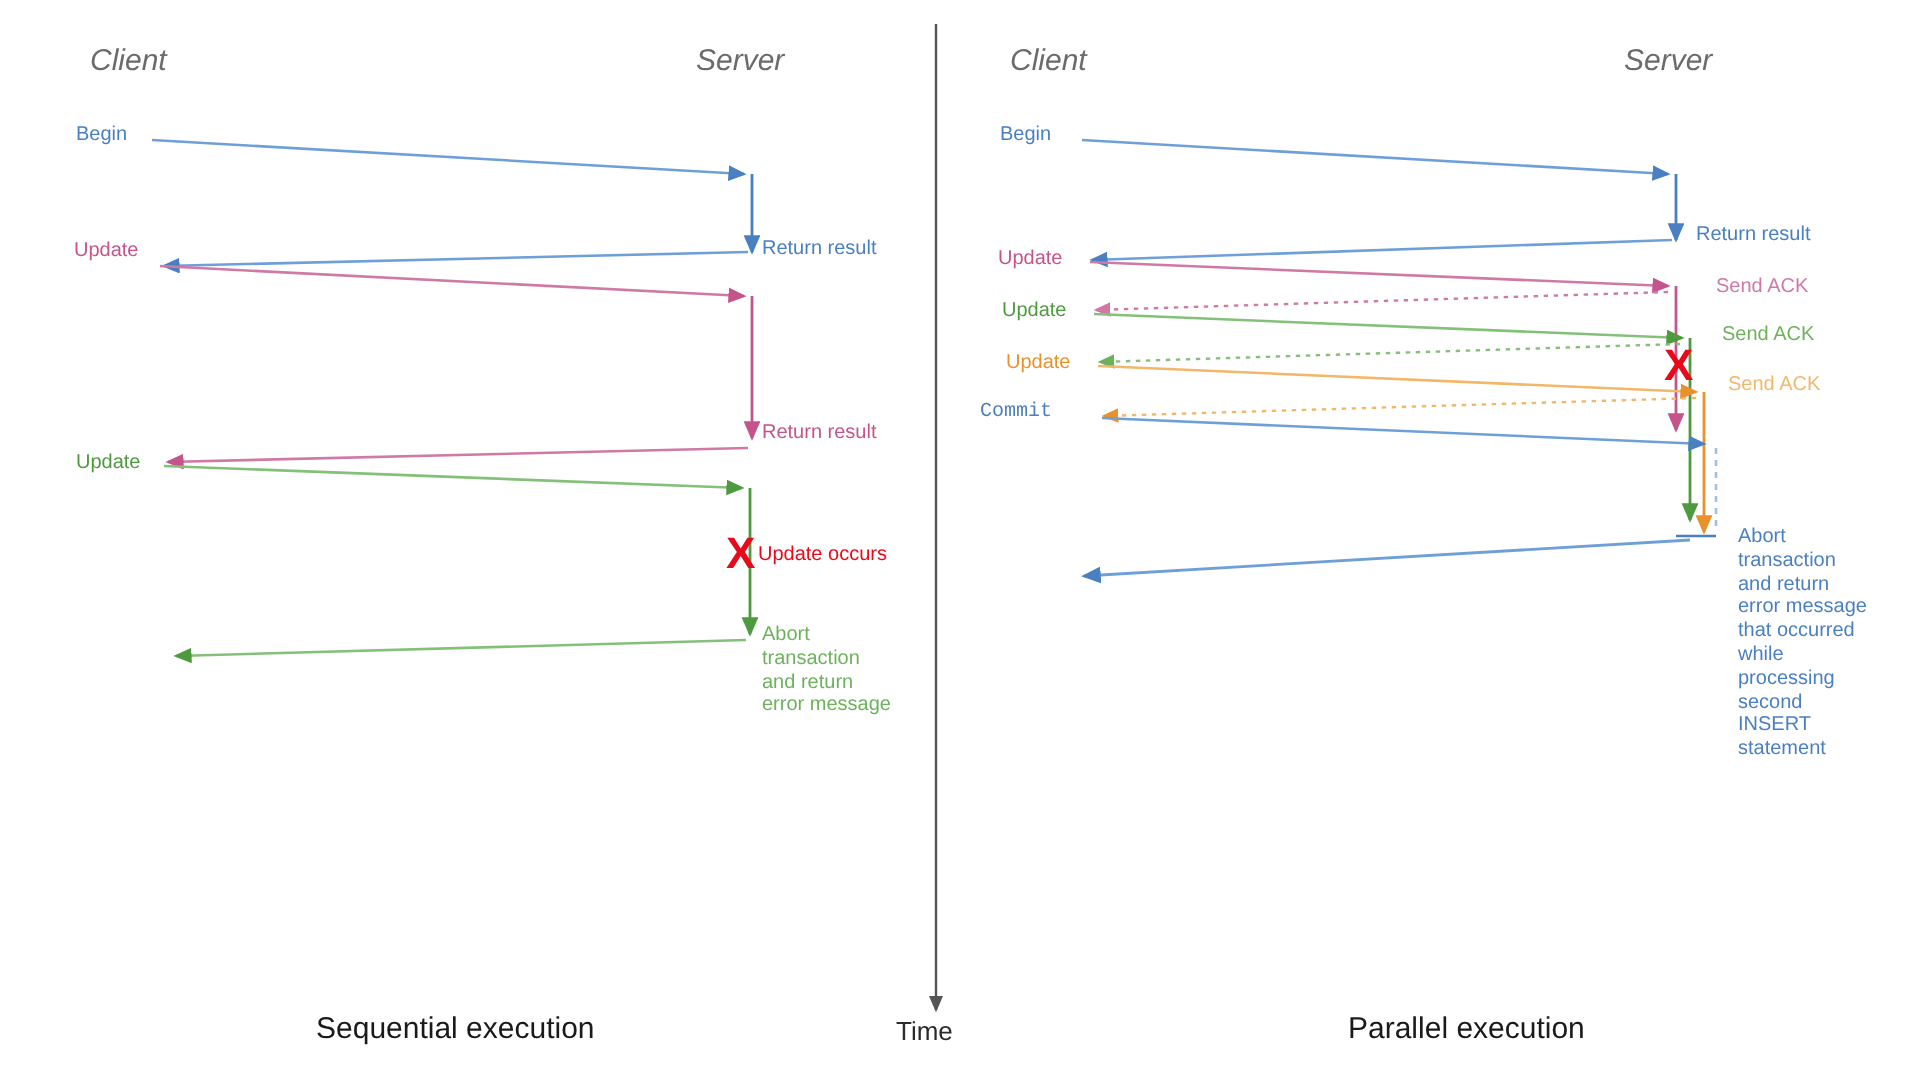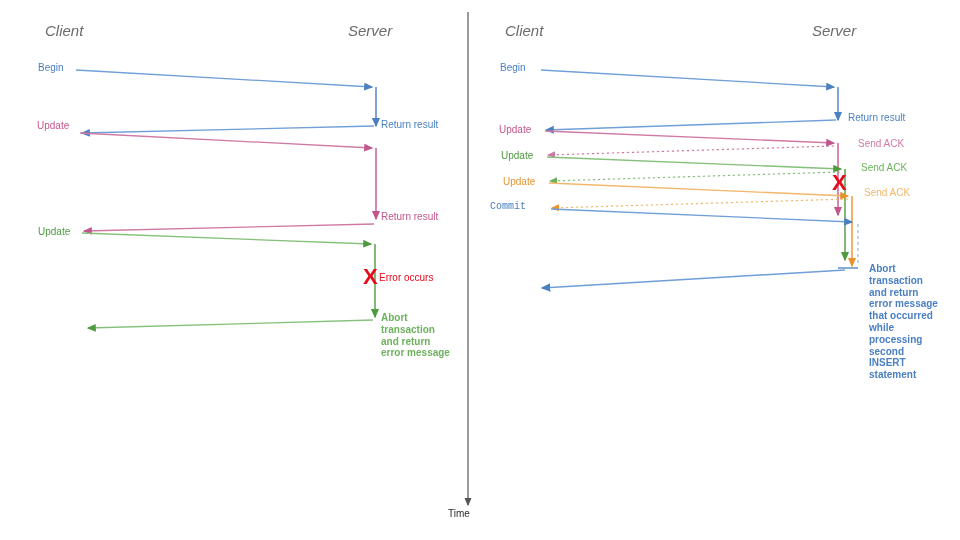--- a/index.html
+++ b/index.html
@@ -6,23 +6,23 @@
   body{
     width:960px;height:540px;background:#ffffff;overflow:hidden;
     font-family:"Liberation Sans","DejaVu Sans",sans-serif;
     -webkit-font-smoothing:antialiased;
   }
   #stage{position:relative;width:960px;height:540px;}
   svg.layer{position:absolute;left:0;top:0;width:960px;height:540px;}
   .lbl{position:absolute;white-space:pre;line-height:1.18;}
   .actor{font-style:italic;font-size:15px;color:#6b6b6b;}
   .caption{font-size:15px;color:#1a1a1a;}
-  .timelbl{font-size:10px;color:#2b2b2b;}
+  .timelbl{font-size:13px;color:#2b2b2b;}
   .msg{font-size:10px;}
-  .msg.wrap{width:86px;font-weight:bold;}
+  .msg.wrap{width:86px;}
   .xmark{position:absolute;font-size:22px;font-weight:bold;color:#e8091b;
          font-family:"Liberation Sans","DejaVu Sans",sans-serif;line-height:1;}
 </style>
 </head>
 <body>
 
 <div id="stage">
 
   <svg class="layer" viewBox="0 0 960 540" xmlns="http://www.w3.org/2000/svg">
     <defs>
@@ -169,27 +169,28 @@
 
   <div class="lbl msg" style="left:38px;top:62px;color:#4a7fc1;">Begin</div>
   <div class="lbl msg" style="left:381px;top:119px;color:#4a7fc1;">Return result</div>
 
   <div class="lbl msg" style="left:37px;top:120px;color:#c4558c;">Update</div>
   <div class="lbl msg" style="left:381px;top:211px;color:#c4558c;">Return result</div>
 
   <div class="lbl msg" style="left:38px;top:226px;color:#4e9a3f;">Update</div>
 
   <div class="xmark" style="left:363px;top:266px;">X</div>
-  <div class="lbl msg" style="left:379px;top:272px;color:#e8091b;">Error occurs</div>
+  <div class="lbl msg" style="left:379px;top:272px;color:#e8091b;">Update occurs</div>
 
   <div class="lbl msg wrap" style="left:381px;top:312px;color:#6cb25c;">Abort
 transaction
 and return
 error message</div>
 
+  <div class="lbl caption" style="left:158px;top:506px;">Sequential execution</div>
 
   <div class="lbl timelbl" style="left:448px;top:508px;">Time</div>
 
   <div class="lbl actor" style="left:505px;top:22px;">Client</div>
   <div class="lbl actor" style="left:812px;top:22px;">Server</div>
 
   <div class="lbl msg" style="left:500px;top:62px;color:#4a7fc1;">Begin</div>
   <div class="lbl msg" style="left:848px;top:112px;color:#4a7fc1;">Return result</div>
 
   <div class="lbl msg" style="left:499px;top:124px;color:#c4558c;">Update</div>
@@ -209,14 +210,15 @@
 transaction
 and return
 error message
 that occurred
 while
 processing
 second
 INSERT
 statement</div>
 
+  <div class="lbl caption" style="left:674px;top:506px;">Parallel execution</div>
 
 </div>
 
 </body></html>

